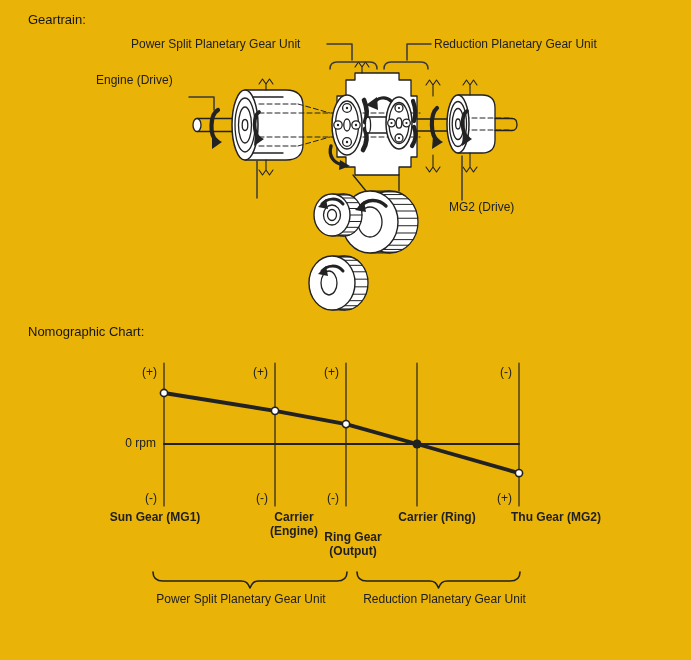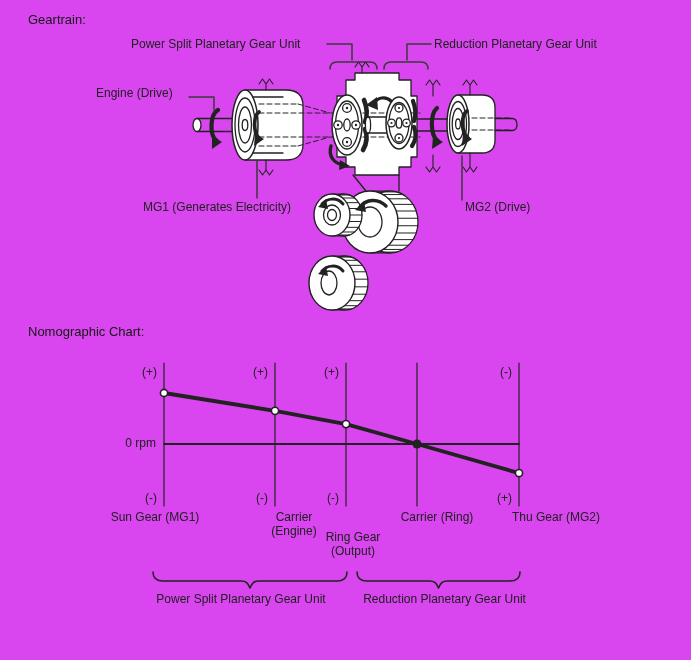--- a/index.html
+++ b/index.html
@@ -1,23 +1,23 @@
 <!DOCTYPE html>
 <html><head>
 <meta charset="utf-8">
 <style>
   html,body{margin:0;padding:0;background:#fff;}
   body{width:691px;height:660px;position:relative;font-family:"Liberation Sans",sans-serif;color:#1f1f1f;}
-  .page{position:absolute;left:0;top:0;width:691px;height:660px;background:#d946ef;overflow:hidden;}
+  .page{position:absolute;left:0;top:0;width:691px;height:660px;background:#eab308;overflow:hidden;}
   svg#art{position:absolute;left:0;top:0;}
   .heading{position:absolute;font-size:13px;line-height:15px;white-space:nowrap;color:#161616;}
   .lbl{position:absolute;font-size:12px;line-height:14px;white-space:nowrap;color:#202020;}
   .sign{position:absolute;font-size:12px;line-height:13px;text-align:right;color:#202020;}
   .zerolabel{position:absolute;font-size:12px;line-height:13px;text-align:right;color:#202020;}
-  .collabel{position:absolute;font-size:12px;line-height:14px;text-align:center;white-space:pre-line;color:#202020;}
+  .collabel{position:absolute;font-size:12px;line-height:14px;text-align:center;white-space:pre-line;color:#202020;font-weight:bold;}
   .grouplabel{position:absolute;font-size:12px;line-height:14px;text-align:center;white-space:nowrap;color:#202020;}
 </style>
 </head>
 <body>
 
 <div class="page">
 
   <svg id="art" width="691" height="660" viewBox="0 0 691 660">
     <g stroke="#222" stroke-width="1.3" fill="none" stroke-linecap="round" stroke-linejoin="round">
 
@@ -222,23 +222,22 @@
           <circle cx="519" cy="473.07" r="3.6" fill="#fff" stroke-width="1.6"></circle>
           <path d="M153,572 C153,578 156,581 163,581 L241,581 C246,581 248,583 250,588 C252,583 254,581 259,581 L337,581 C344,581 347,578 347,572" stroke-width="1.6" fill="none"></path>
           <path d="M357,572 C357,578 360,581 367,581 L429.5,581 C434.5,581 436.5,583 438.5,588 C440.5,583 442.5,581 447.5,581 L510,581 C517,581 520,578 520,572" stroke-width="1.6" fill="none"></path>
         </g>
     </g>
   </svg>
 
   <div class="heading" style="left:28px;top:12px">Geartrain:</div>
   <div class="lbl" style="left:131px;top:37px">Power Split Planetary Gear Unit</div>
   <div class="lbl" style="left:434px;top:37px">Reduction Planetary Gear Unit</div>
-  <div class="lbl" style="left:96px;top:86px">Engine (Drive)</div>
-  <div class="lbl" style="left:143px;top:200px">MG1 (Generates Electricity)</div>
-  <div class="lbl" style="left:465px;top:200px">MG2 (Drive)</div>
+  <div class="lbl" style="left:96px;top:73px">Engine (Drive)</div>
+  <div class="lbl" style="left:449px;top:200px">MG2 (Drive)</div>
   <div class="heading" style="left:28px;top:324px">Nomographic Chart:</div>
 
   <div id="chart-labels">
       <div class="zerolabel" style="left: 98px; top: 437px; width: 58px; text-align: right;">0 rpm</div>
       <div class="sign" style="left: 117px; top: 366px; width: 40px;">(+)</div>
       <div class="sign" style="left: 117px; top: 492px; width: 40px;">(-)</div>
       <div class="collabel" style="left: 85px; top: 510px; width: 140px;">Sun Gear (MG1)</div>
       <div class="sign" style="left: 228px; top: 366px; width: 40px;">(+)</div>
       <div class="sign" style="left: 228px; top: 492px; width: 40px;">(-)</div>
       <div class="collabel" style="left: 224px; top: 510px; width: 140px;">Carrier

